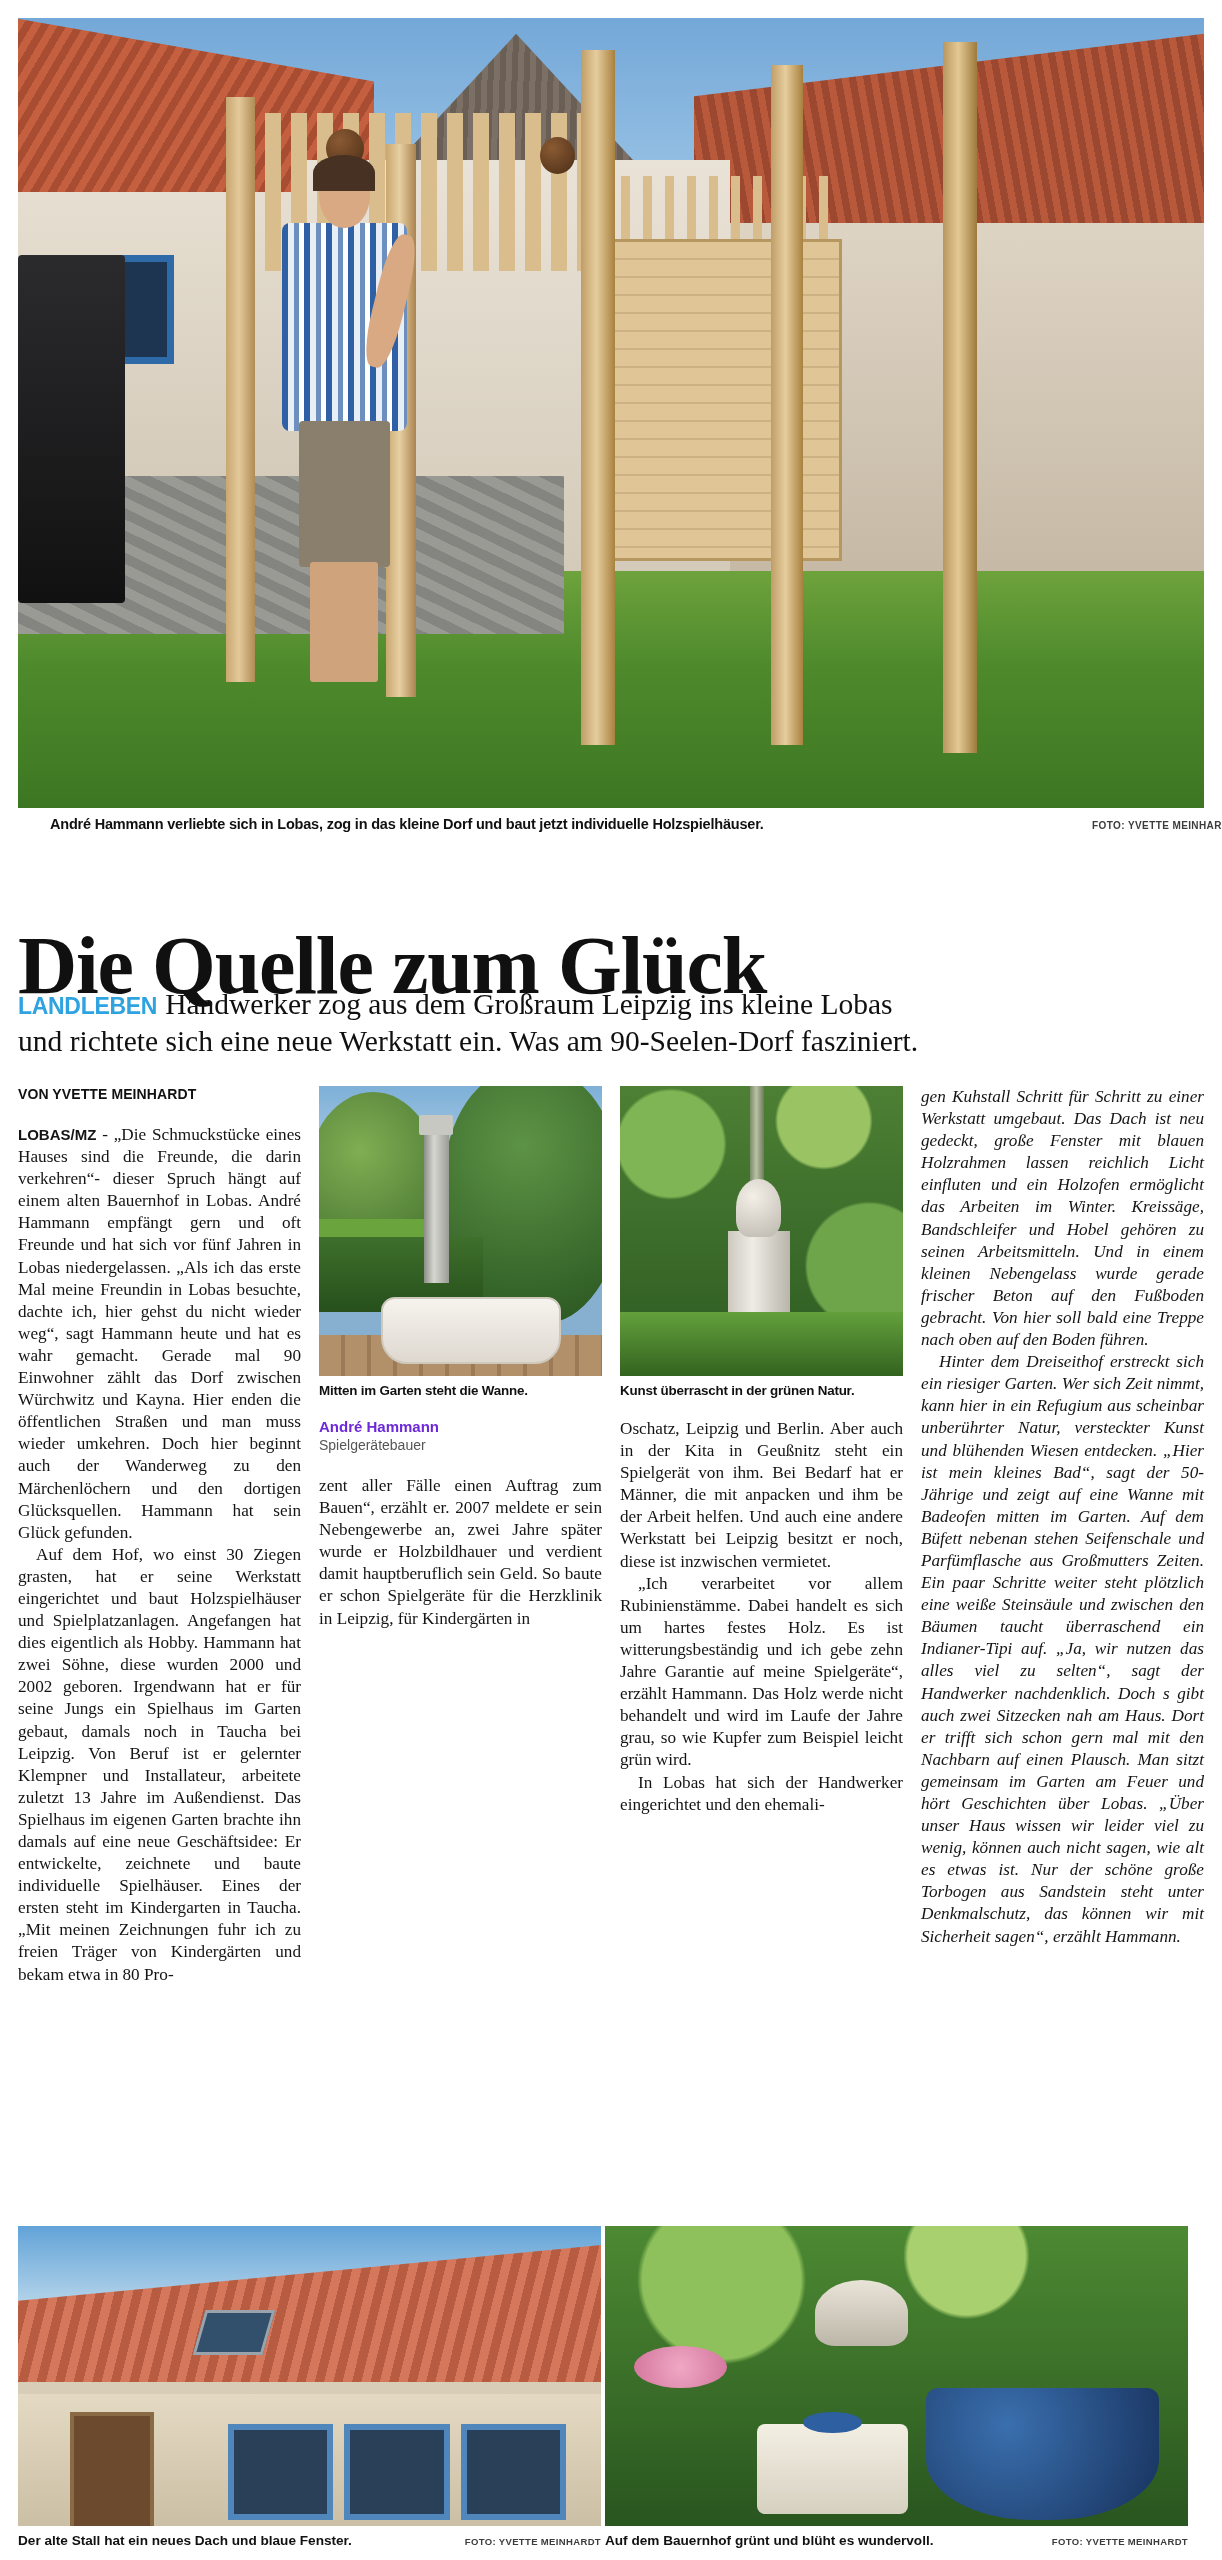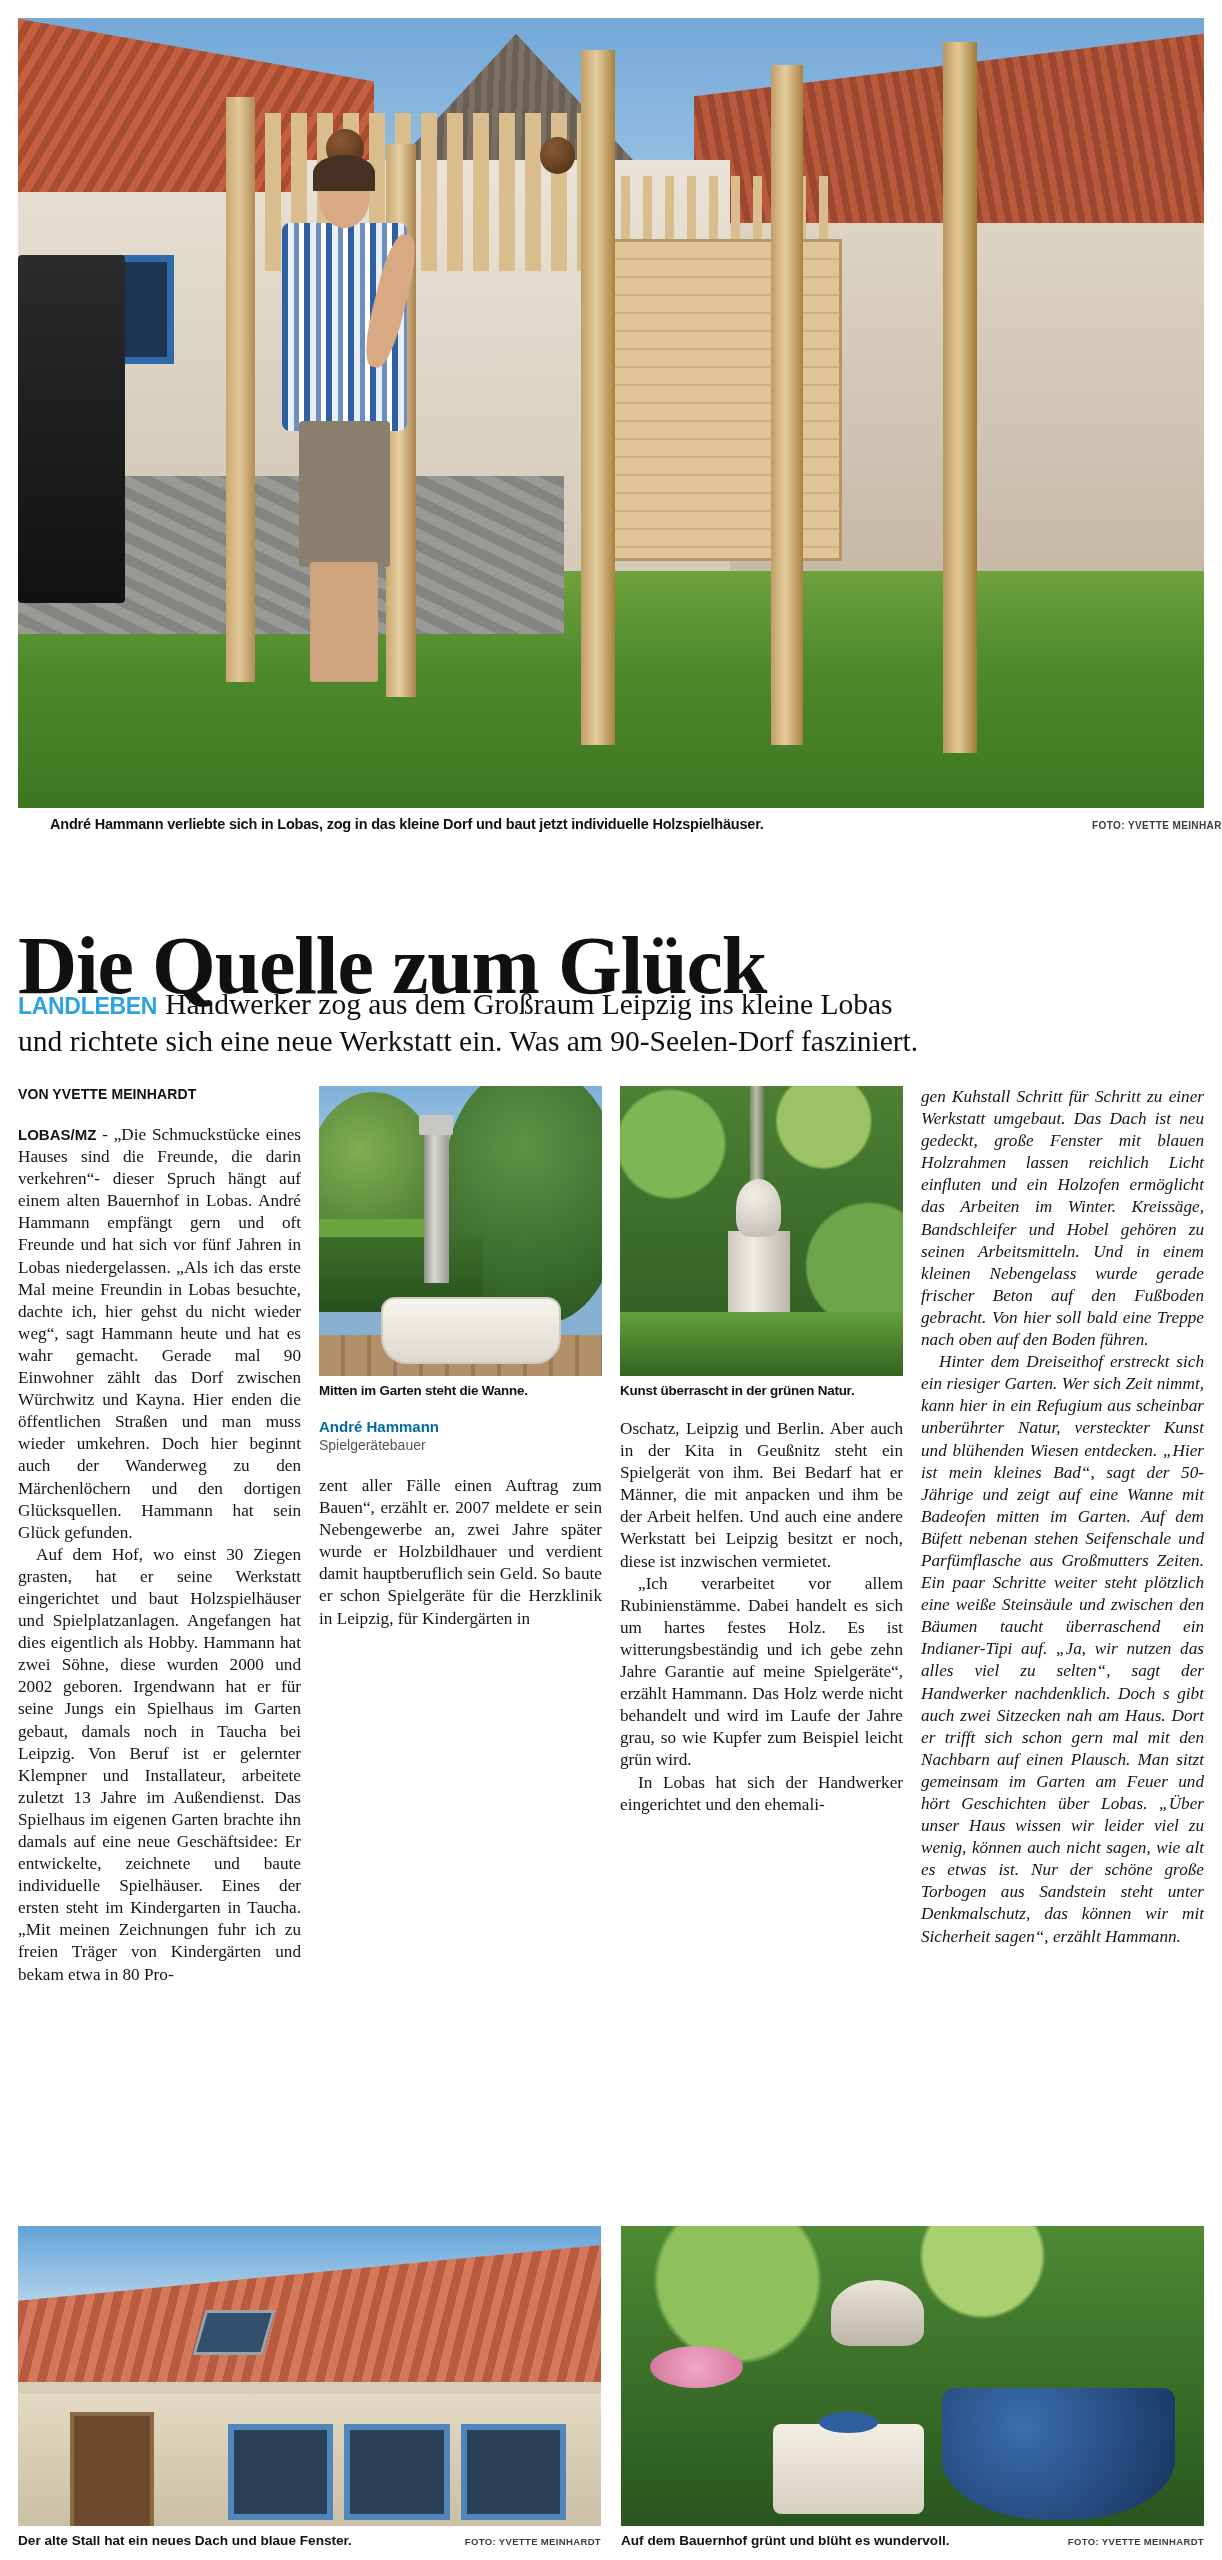--- a/index.html
+++ b/index.html
@@ -145,25 +145,25 @@
      linear-gradient(180deg,#4d8a33,#29551f);}
   .ph-pots .urn{position:absolute;left:36%;top:18%;width:16%;height:22%;border-radius:50% 50% 22% 22%;background:linear-gradient(180deg,#e9e4d8,#bcb6a8);}
   .ph-pots .bluepot{position:absolute;left:55%;bottom:2%;width:40%;height:44%;border-radius:12px 12px 46% 46%;background:radial-gradient(circle at 35% 28%,#3a6fae,#17315c);}
   .ph-pots .can{position:absolute;left:26%;bottom:4%;width:26%;height:30%;border-radius:8px;background:linear-gradient(180deg,#f3efe3,#d6d0c0);}
   .ph-pots .canlid{position:absolute;left:34%;bottom:31%;width:10%;height:7%;border-radius:50%;background:#2e5fa0;}
   .ph-pots .pink{position:absolute;left:5%;top:40%;width:16%;height:14%;border-radius:50%;background:radial-gradient(circle,#f0a8c4,#d2749c);}
 
   
   .pull{margin:4px 0 0 0;}
   .pull-q{font-family:"Liberation Serif",serif;font-size:33px;line-height:1.18;color:#141414;margin:0 0 12px 0;}
-  .pull-name{font-family:"Liberation Sans",sans-serif;font-weight:700;font-size:15px;color:#0369a1;margin:0;}
+  .pull-name{font-family:"Liberation Sans",sans-serif;font-weight:700;font-size:15px;color:#6d28d9;margin:0;}
   .pull-role{font-family:"Liberation Sans",sans-serif;font-size:14px;color:#555;margin:2px 0 22px 0;}
 
   
-  .bottomrow{position:absolute;left:18px;top:2226px;width:1186px;display:flex;gap:20px;}
+  .bottomrow{position:absolute;left:18px;top:2226px;width:1186px;display:flex;gap:4px;}
   .bphoto{width:583px;}
   .bcapbar{display:flex;justify-content:space-between;align-items:baseline;margin-top:7px;}
   .bcap{font-family:"Liberation Sans",sans-serif;font-weight:700;font-size:13.6px;color:#111;}
   .bcredit{font-family:"Liberation Sans",sans-serif;font-weight:700;font-size:9.5px;letter-spacing:0.35px;color:#3c3c3c;}
 </style>
 </head>
 <body>
 
 <div class="page">
 

